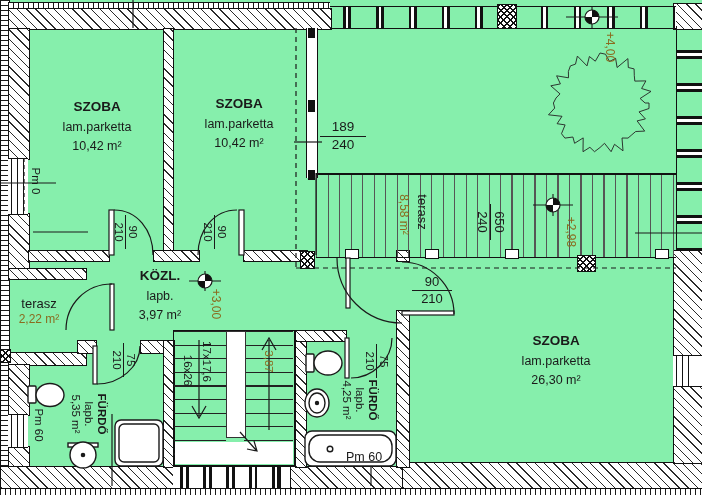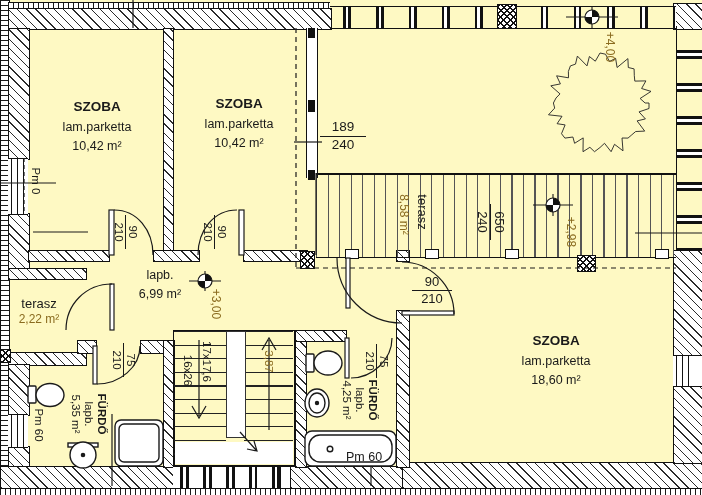--- a/index.html
+++ b/index.html
@@ -1,16 +1,16 @@
 <!DOCTYPE html>
 <html><head>
 <meta charset="utf-8">
 <style>
   html,body{margin:0;padding:0;background:#fff;}
-  #plan{position:relative;width:702px;height:495px;background:#fef9c3;overflow:hidden;
+  #plan{position:relative;width:702px;height:495px;background:#86efac;overflow:hidden;
         font-family:"Liberation Sans","DejaVu Sans",sans-serif;color:#1a1a1a;}
   .abs{position:absolute;}
   .wall{position:absolute;background-color:#fff;border:1.6px solid #111;
         background-image:repeating-linear-gradient(45deg,#2b2b2b 0 1px,transparent 1px 6.5px);}
   .check{position:absolute;background-color:#fff;border:1.2px solid #111;
         background-image:repeating-linear-gradient(45deg,#111 0 1.4px,transparent 1.4px 4.5px),
                          repeating-linear-gradient(-45deg,#111 0 1.4px,transparent 1.4px 4.5px);}
   .ins-v{position:absolute;background-color:#fff;border-left:1.2px solid #111;border-right:1.2px solid #111;
         background-image:repeating-linear-gradient(to bottom,#1a1a1a 0 1px,transparent 1px 5px);}
   .ins-h{position:absolute;background-color:#fff;border-top:1.2px solid #111;border-bottom:1.2px solid #111;
@@ -190,26 +190,27 @@
 
   <div class="lbl ctr txt" style="left:180px;top:94px;width:118px;">
     <div class="b fs135">SZOBA</div>
     <div class="fs125">lam.parketta</div>
     <div class="fs125">10,42 m²</div>
   </div>
 
   <div class="lbl ctr txt" style="left:494px;top:331px;width:124px;">
     <div class="b fs135">SZOBA</div>
     <div class="fs125">lam.parketta</div>
-    <div class="fs125">18,60 m²</div>
+    <div class="fs125">26,30 m²</div>
   </div>
 
   <div class="lbl ctr txt" style="left:100px;top:266px;width:120px;">
+    <div class="b fs135">KÖZL.</div>
     <div class="fs125">lapb.</div>
-    <div class="fs125">6,99 m²</div>
+    <div class="fs125">3,97 m²</div>
   </div>
 
   <div class="lbl ctr txt" style="left:8px;top:296px;width:62px;">
     <div class="fs13">terasz</div>
     <div class="fs12 accent" style="color: rgb(138, 107, 31);">2,22 m²</div>
   </div>
 
   <div class="rot fs13 txt" style="left:397px;top:204px;width:50px;height:16px;">terasz</div>
   <div class="rot fs12 accent txt" style="left: 376px; top: 207px; width: 54px; height: 15px; color: rgb(138, 107, 31);">8,58 m²</div>
 

